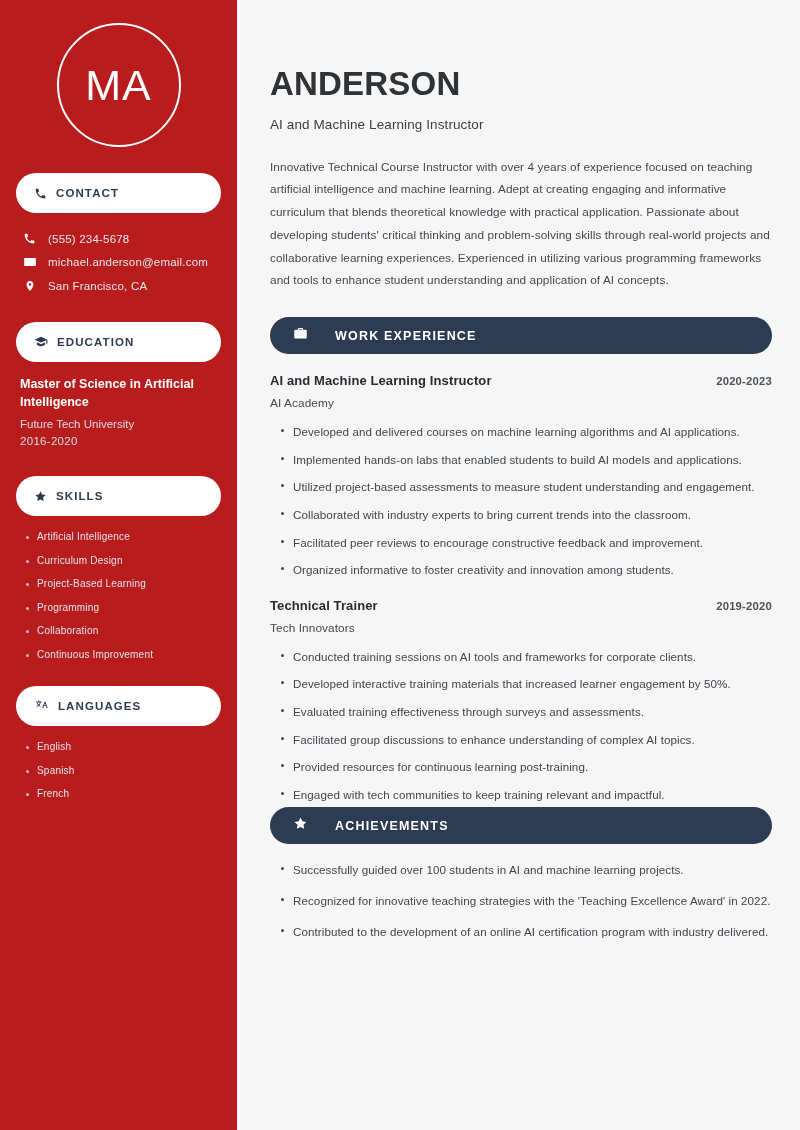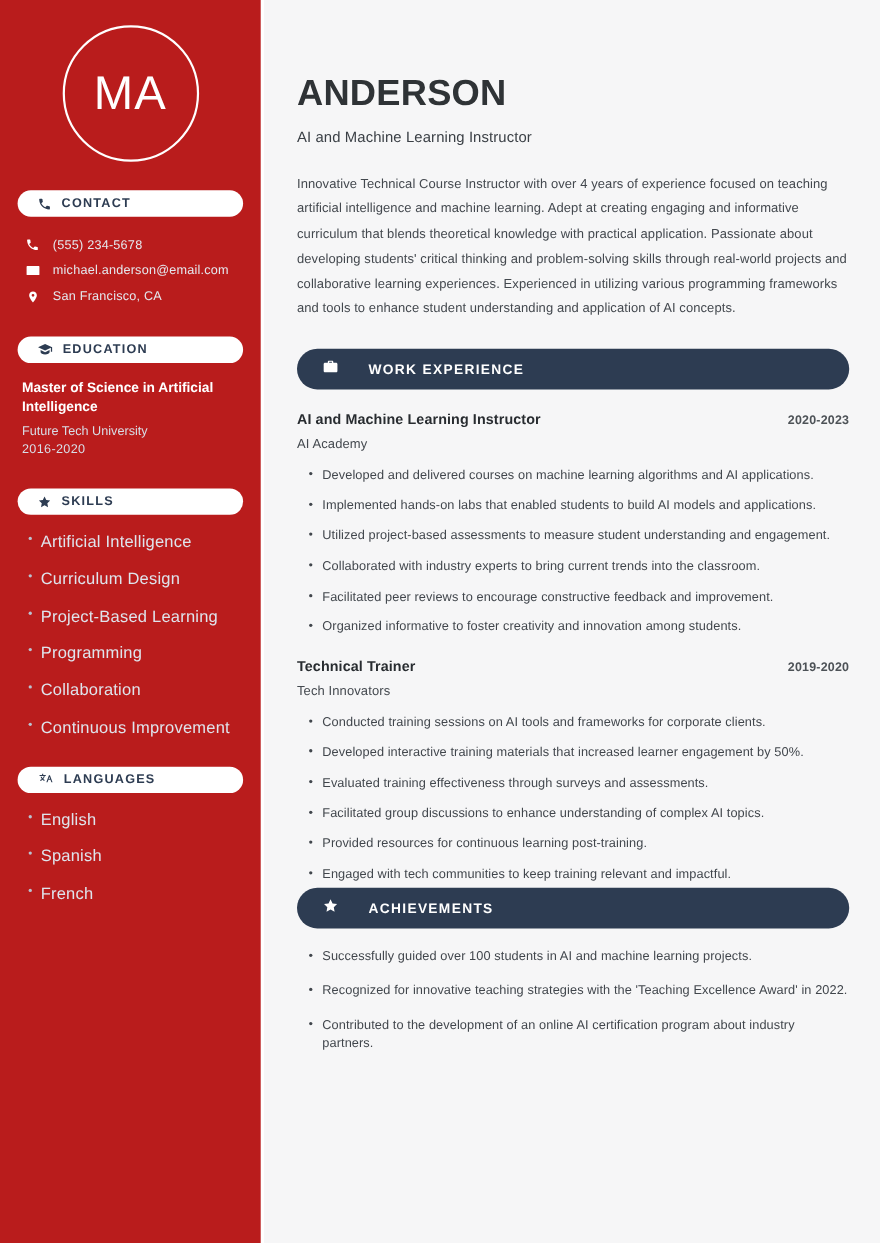--- a/index.html
+++ b/index.html
@@ -49,21 +49,21 @@
     font-size: 43px;
     font-weight: 400;
     letter-spacing: 1px;
     line-height: 1;
   }
 
   .pill {
     background: #ffffff;
     color: #2d3c52;
     border-radius: 999px;
-    height: 24px;
+    height: 40px;
     display: flex;
     align-items: center;
     gap: 9px;
     padding: 0 18px;
     margin-bottom: 14px;
   }
   .pill .pill-label {
     font-size: 11.5px;
     font-weight: bold;
     letter-spacing: 1.1px;
@@ -91,27 +91,26 @@
     line-height: 1.42;
     color: #ffffff;
     margin-bottom: 4px;
   }
   .edu-school { font-size: 11.5px; color: #d8dee7; line-height: 1.5; }
   .edu-years  { font-size: 11.5px; color: #d8dee7; line-height: 1.5; letter-spacing: .3px; }
 
   .bullet-list { list-style: none; padding: 0 4px 0 8px; margin-bottom: 24px; }
   .bullet-list li {
     position: relative;
-    font-size: 15px;
+    font-size: 10px;
     color: #dfe4ec;
     padding-left: 13px;
     line-height: 1.45;
     margin-bottom: 9px;
     letter-spacing: .2px;
-    margin-top: 12px;
   }
   .bullet-list li::before {
     content: "";
     position: absolute;
     left: 2px;
     top: 6px;
     width: 3px;
     height: 3px;
     border-radius: 50%;
     background: #b9c2d0;
@@ -377,18 +376,18 @@
           <path d="M12 2.5l2.9 6 6.6.9-4.8 4.6 1.2 6.5L12 17.4 6.1 20.5l1.2-6.5L2.5 9.4l6.6-.9 2.9-6z"></path>
         </svg>
       </span>
       <span class="bar-label">ACHIEVEMENTS</span>
     </div>
 
     <div class="achv-wrap">
       <ul class="main-bullets achievements">
         <li>Successfully guided over 100 students in AI and machine learning projects.</li>
         <li>Recognized for innovative teaching strategies with the 'Teaching Excellence Award' in 2022.</li>
-        <li>Contributed to the development of an online AI certification program about industry partners.</li>
+        <li>Contributed to the development of an online AI certification program with industry delivered.</li>
       </ul>
     </div>
 
   </main>
 </div>
 
 </body></html>

